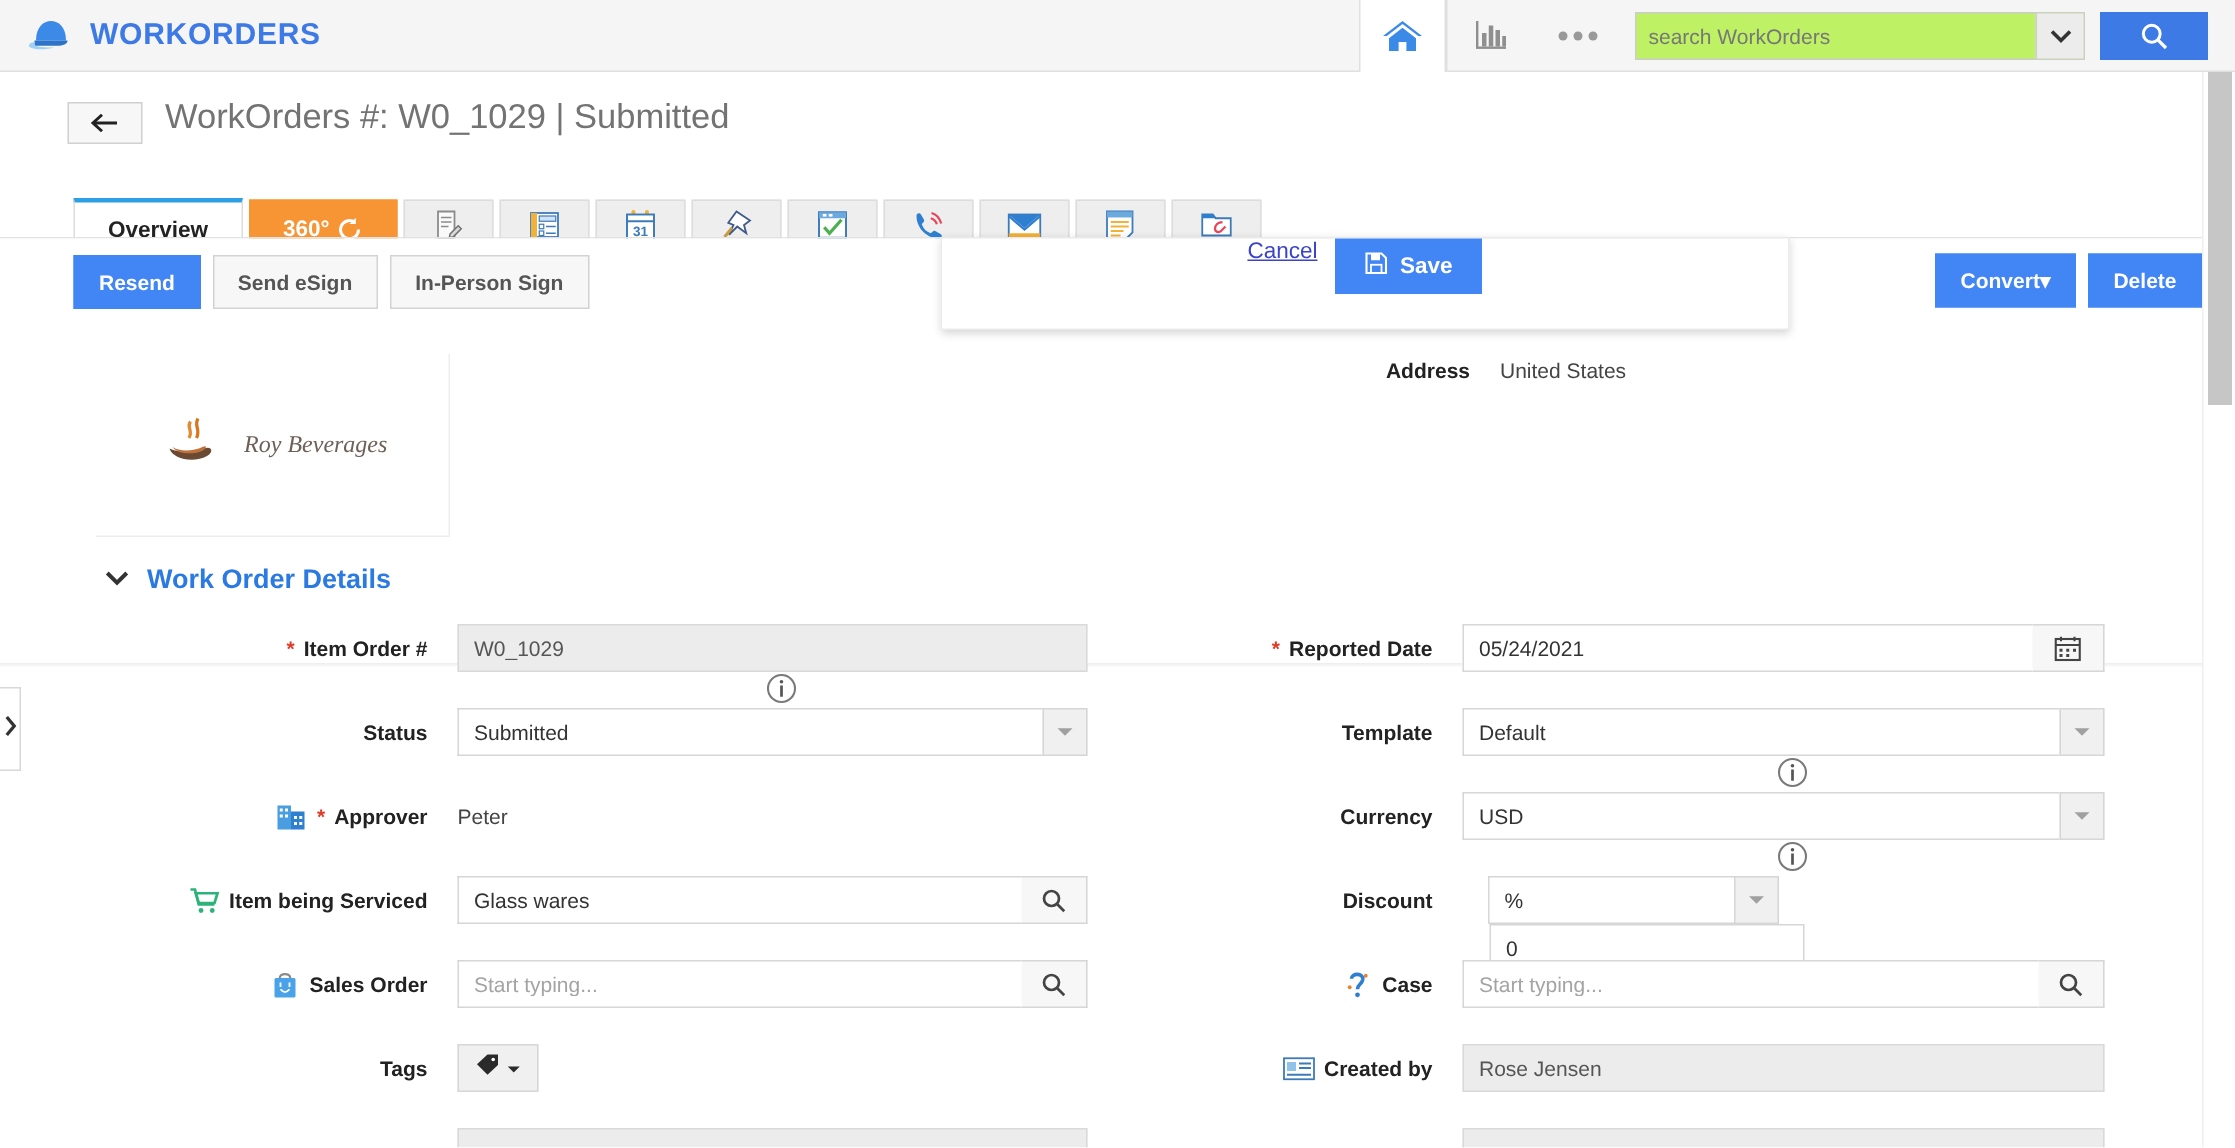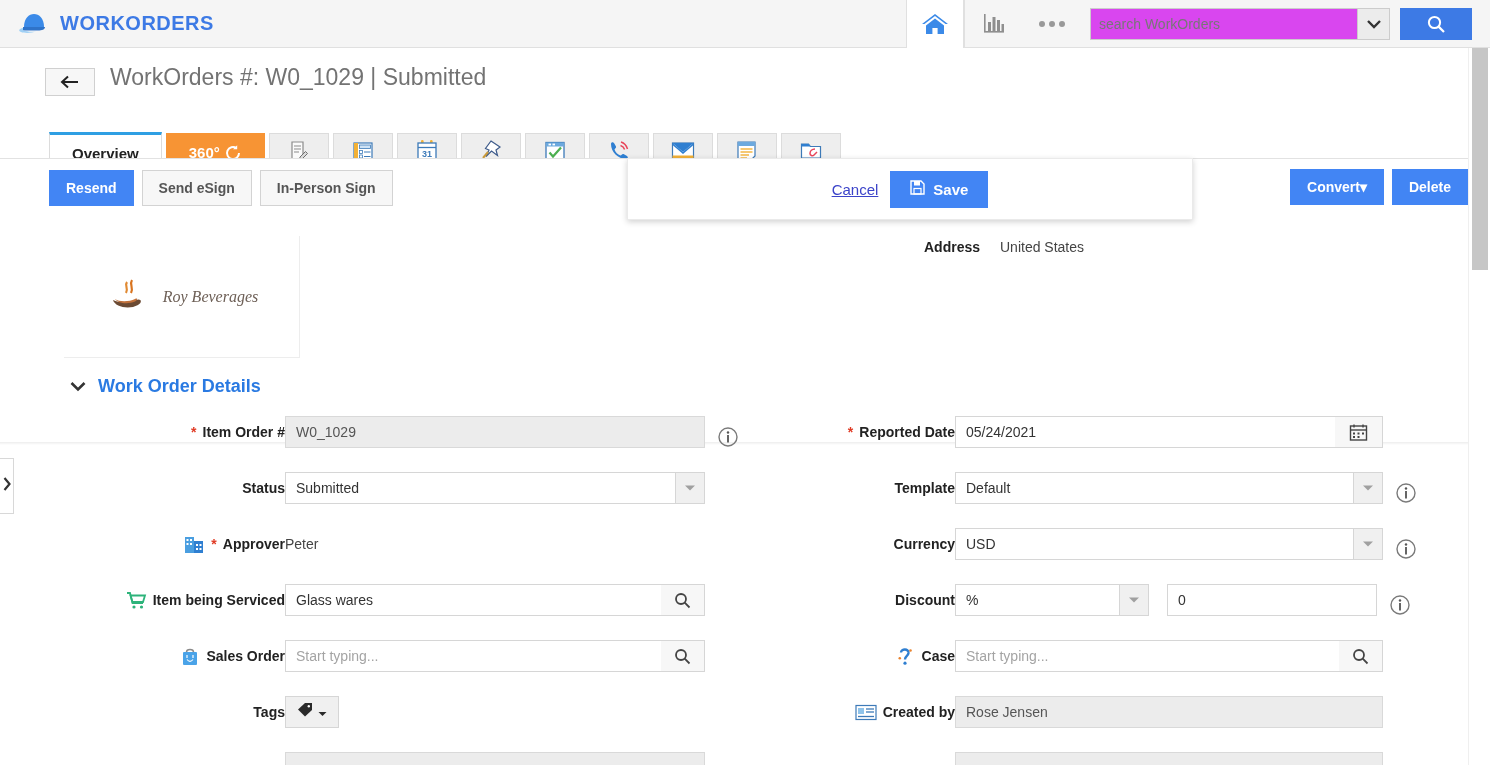--- a/index.html
+++ b/index.html
@@ -31,21 +31,21 @@
     border-left:1px solid #e0e0e0; cursor:pointer;
   }
   .tb-btn.home { background:#ffffff; border-right:1px solid #e0e0e0; }
   .tb-btn.dots { border-left:none; width:60px; }
   .dots span {
     display:inline-block; width:6px; height:6px; border-radius:50%;
     background:#999; margin:0 2px;
   }
   .searchwrap { display:flex; align-items:center; margin-left:8px; }
   .searchbox {
-    width:300px; height:32px; border:1px solid #ccc; background:#d946ef;
+    width:300px; height:32px; border:1px solid #ccc; background:#bef264;
     display:flex; align-items:flex-end;
   }
   .searchbox input {
     border:none; outline:none; height:30px; width:268px;
     padding:0 8px; font-size:14px; color:#333;
     font-family:"Liberation Sans", sans-serif; background:transparent;
   }
   .searchbox input::placeholder { color:#777; }
   .search-caret {
     width:32px; height:30px; background:#ececec; border-left:1px solid #ccc;
@@ -95,21 +95,21 @@
   }
   .btn.primary { background:#4285f4; border-color:#4285f4; color:#fff; }
   .btn-left-group { position:absolute; left:49px; top:170px; display:flex; gap:8px;align-items:center; }
   .btn-right-group { position:absolute; right:22px; top:169px; display:flex; gap:8px; }
 
   
   .save-panel {
     position:absolute; left:627px; top:158px; width:566px; height:62px;
     background:#fff; border:1px solid #eaeaea;
     box-shadow:0 2px 6px rgba(0,0,0,0.18);
-    display:flex; align-items:center; justify-content:center; gap:12px; z-index:20;
+    display:flex; justify-content:center; gap:12px; z-index:20;
   }
   .cancel-link {
     color:#3b43c9; text-decoration:underline; font-size:15px; cursor:pointer;
   }
   .save-btn {
     height:37px; background:#4285f4; color:#fff; border:none;
     font-size:15px; font-weight:bold; padding:0 20px; cursor:pointer;
     display:flex; align-items:center; gap:8px;
     font-family:"Liberation Sans", sans-serif;
   }
@@ -141,21 +141,21 @@
 
   .frow { position:relative; height:56px; display:flex; align-items:flex-start; }
   .flabel {
     font-size:14px; font-weight:bold; color:#222;
     display:flex; align-items:center; justify-content:flex-end; gap:6px;
     height:32px; line-height:32px;
   }
   .col-left .flabel { width:285px; padding-right:0; }
   .col-right .flabel { width:195px; }
   .req { color:#e03b25; font-size:14px; font-weight:bold; }
-  .fctrl { display:flex; align-items:flex-end; }
+  .fctrl { margin-left:20px; display:flex; align-items:center;flex-direction:column; }
 
   .inp {
     height:32px; border:1px solid #d6d6d6; background:#fff;
     padding:0 10px; font-size:14px; color:#333; outline:none;
     font-family:"Liberation Sans", sans-serif;
   }
   .inp::placeholder { color:#a4a4a4; }
   .inp.ro { background:#ececec; color:#555; border-color:#d9d9d9; }
   .plaintext { font-size:14px; color:#444; height:32px; line-height:32px; }
 

